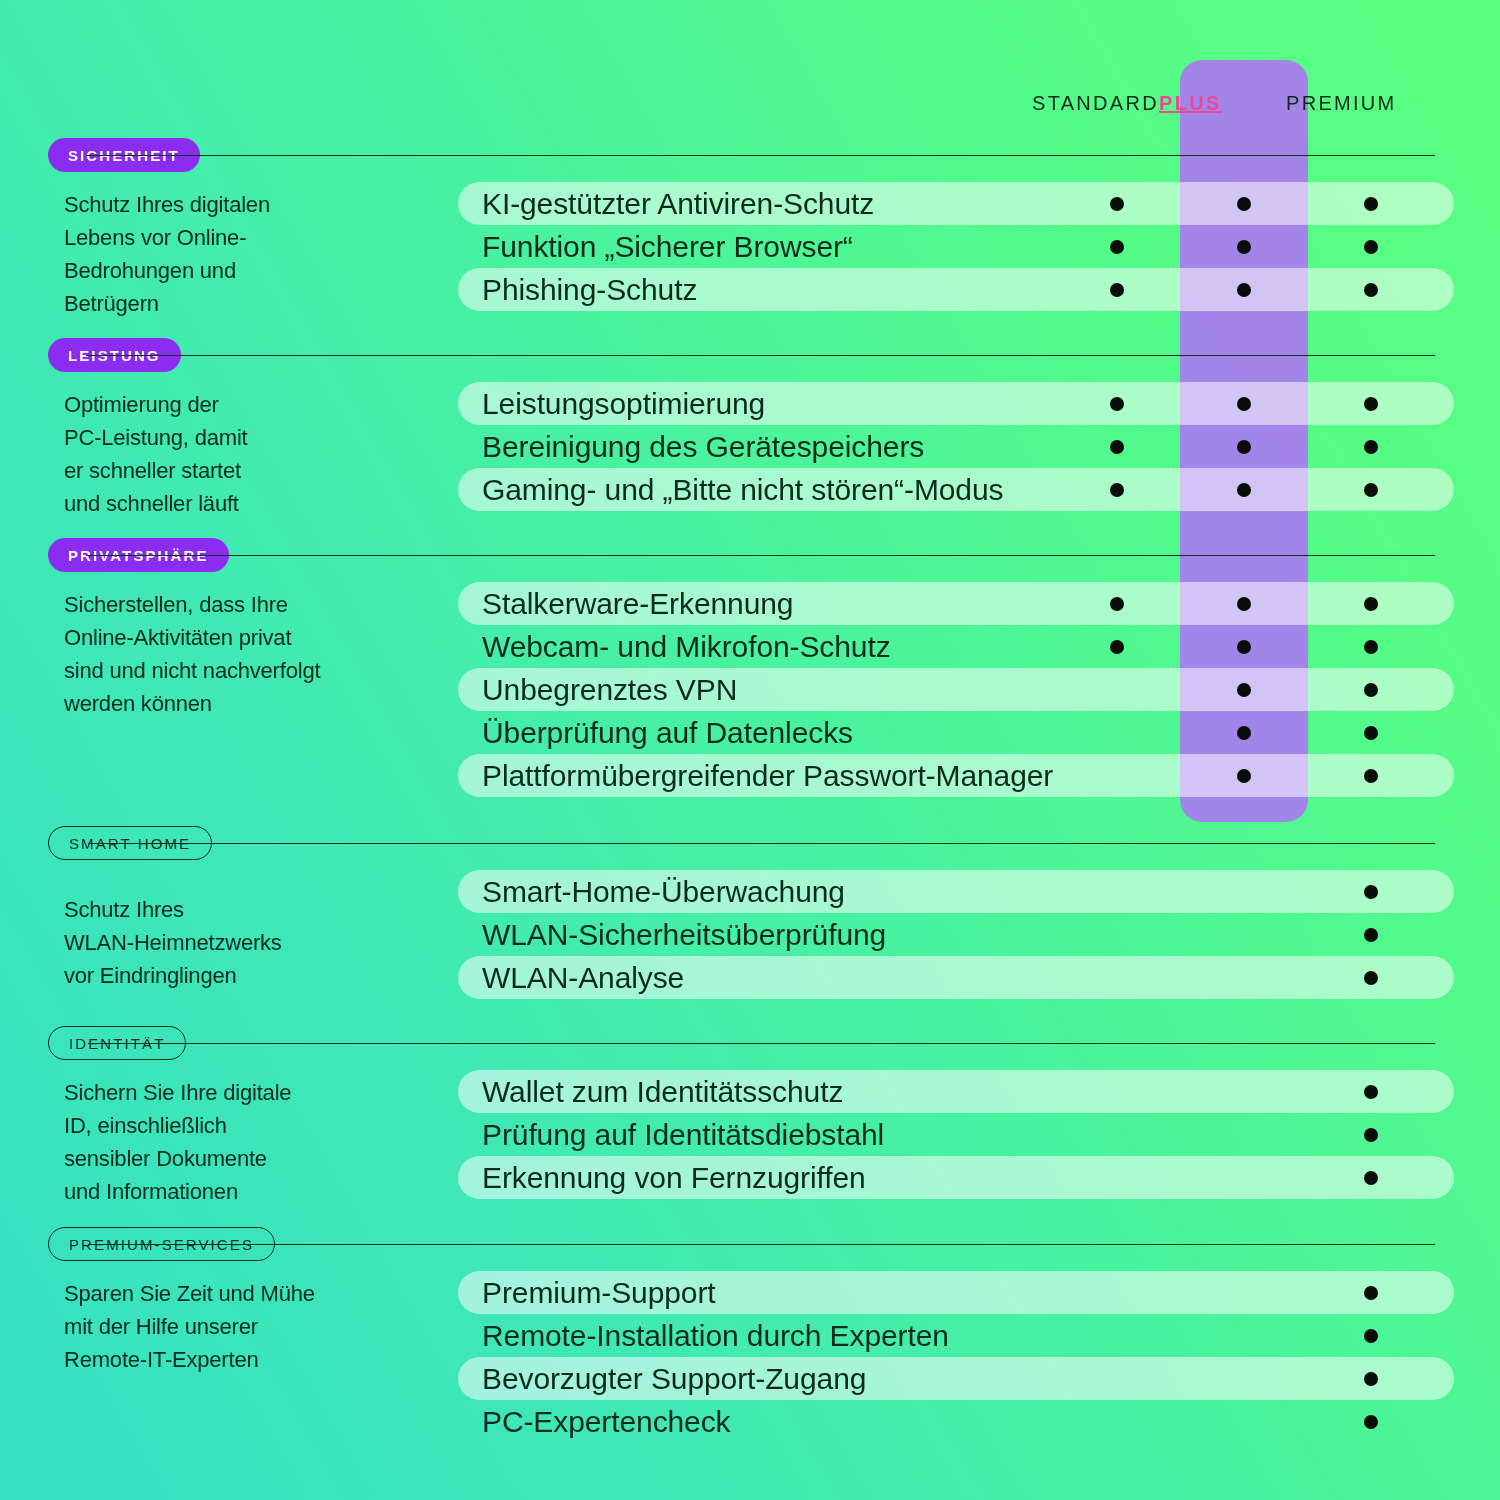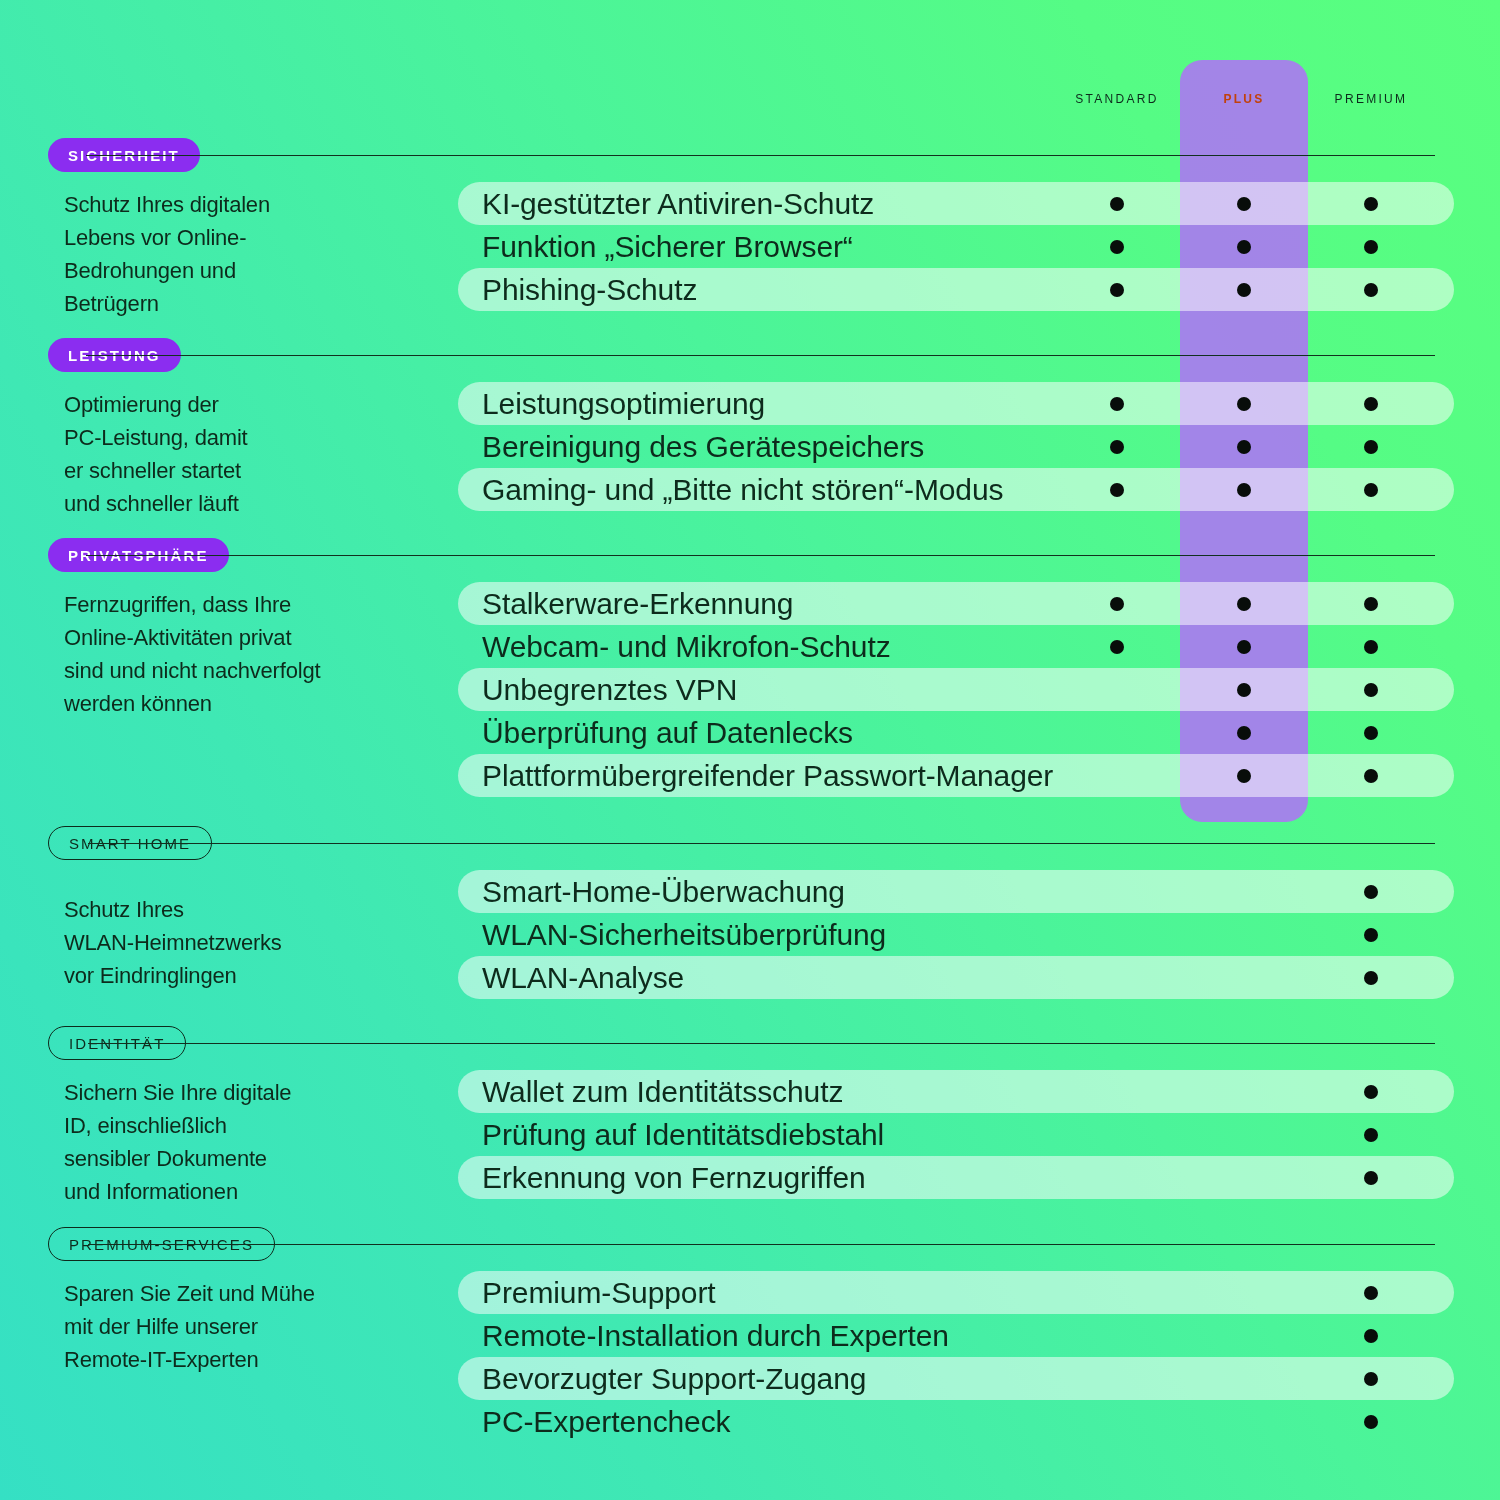--- a/index.html
+++ b/index.html
@@ -21,26 +21,26 @@
     left:1180px; top:60px; width:128px; height:762px;
     background:#a97bf0;
     border-radius:22px;
     opacity:.92;
   }
 
   
   .col-headers { position:absolute; top:92px; left:0; width:1500px; height:30px; }
   .col-head {
     position:absolute; top:0;
-    width:170px; text-align:center;
-    font-size:12px; letter-spacing:2.3px; font-weight:400;
+    width:170px; 
+    font-size:20px; letter-spacing:2.3px; font-weight:400;
     color:#0d2b1c;
   }
   .col-head.standard { left:1032px; }
-  .col-head.plus     { left:1159px; color:#c2410c; font-weight:700; }
+  .col-head.plus     { left:1159px; color:#ec4899; font-weight:700;text-decoration:underline; }
   .col-head.premium  { left:1286px; }
 
   
   .section { position:absolute; left:0; width:1500px; }
 
   .sec-headline { position:absolute; left:48px; top:0; height:34px; display:flex; align-items:center; }
   .badge {
     height:34px; display:inline-flex; align-items:center;
     padding:0 20px; border-radius:17px;
     font-size:15px; letter-spacing:2.1px; font-weight:700;
@@ -153,21 +153,21 @@
             <div class="dot c-plus"></div>
             <div class="dot c-premium"></div>
           </div>
         </div>
       </div>
       <div class="section" style="top: 538px;">
         <div class="sec-headline">
           <div class="badge filled">PRIVATSPHÄRE</div>
         </div>
         <div class="rule" style="left: 86px; width: 1349px;"></div>
-        <div class="sec-desc" style="top: 50px;">Fernzugriffen, dass Ihre
+        <div class="sec-desc" style="top: 50px;">Sicherstellen, dass Ihre
 Online-Aktivitäten privat
 sind und nicht nachverfolgt
 werden können</div>
         <div class="rows" style="top: 44px;">
           <div class="row striped">
             <div class="row-label">Stalkerware-Erkennung</div>
             <div class="dot c-standard"></div>
             <div class="dot c-plus"></div>
             <div class="dot c-premium"></div>
           </div>

